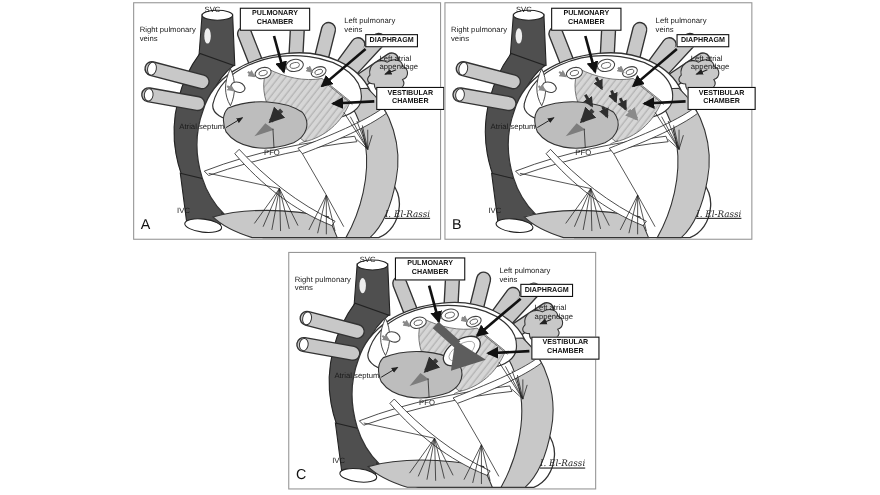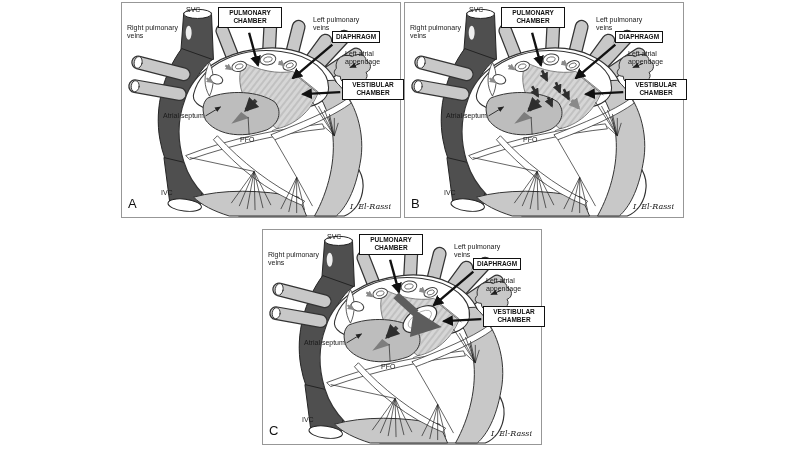--- a/index.html
+++ b/index.html
@@ -7,22 +7,22 @@
          font-family:"Liberation Sans",sans-serif;}
   .panel{position:absolute;width:280px;height:216px;background:#fff;border:1px solid #979797;box-sizing:border-box;}
   .pos-a{left:121px;top:2px;}
   .pos-b{left:404px;top:2px;}
   .pos-c{left:262px;top:229px;}
   .panel svg{position:absolute;left:0;top:0;width:100%;height:100%;}
   .t{position:absolute;font-size:7px;line-height:1.2;color:#1a1a1a;}
   .bx{position:absolute;font-size:6.5px;font-weight:bold;line-height:1.3;color:#111;
       border:1.2px solid #111;background:#fff;padding:1px 3px;text-align:center;}
   .panel-letter{position:absolute;left:6px;top:193px;font-size:13px;color:#111;}
-  .signature{position:absolute;right:9px;bottom:6px;font-family:"DejaVu Serif",serif;
-             font-style:italic;font-size:8px;color:#222;}
+  .signature{position:absolute;right:9px;bottom:18px;font-family:"DejaVu Serif",serif;
+             font-style:italic;font-size:8px;color:#222;text-decoration:underline;}
   
   .vb,.vc{display:none;}
   .panel--b .vb{display:inline;}
   .panel--c .vc{display:inline;}
 </style>
 </head>
 <body>
 
 <div id="stage">
     <div class="panel panel--a pos-a">

